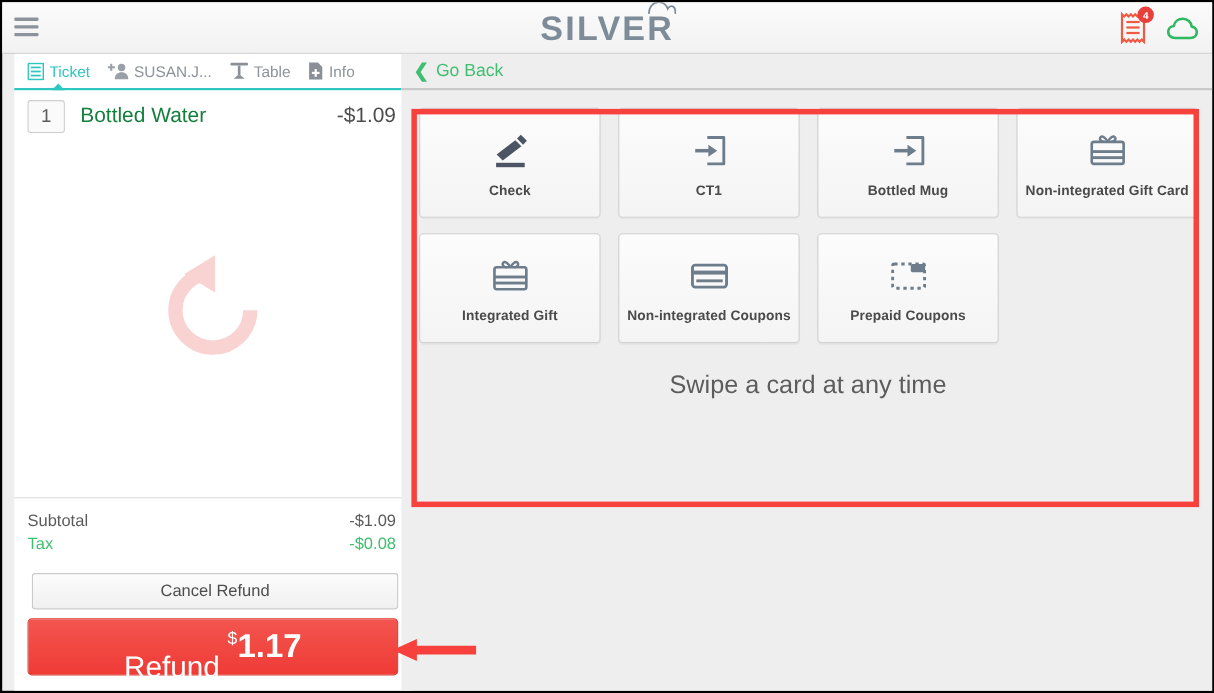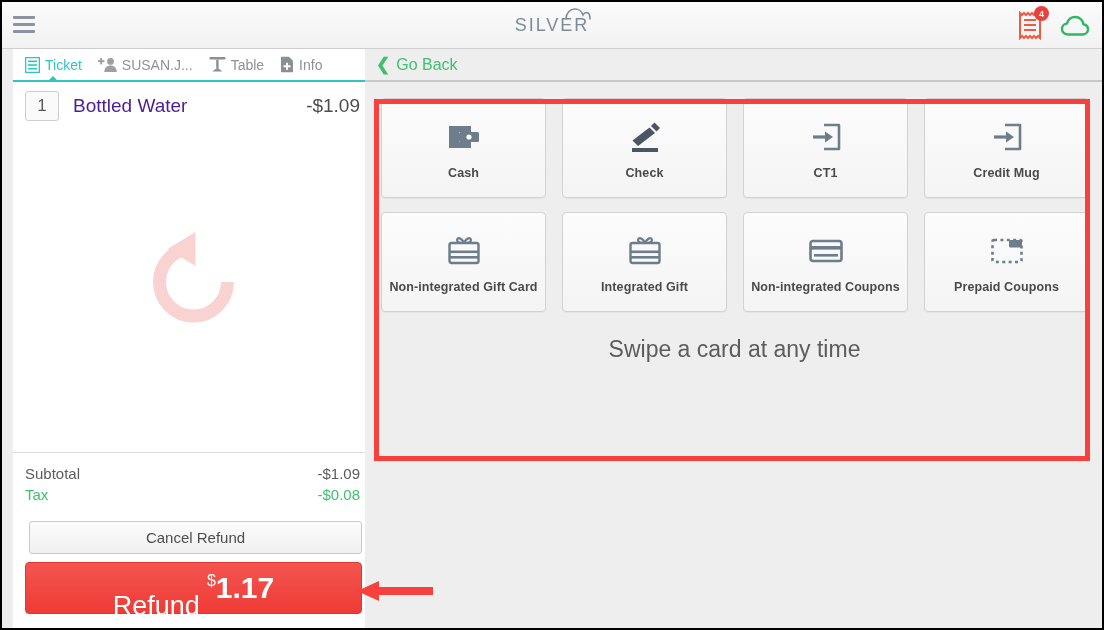--- a/index.html
+++ b/index.html
@@ -33,22 +33,22 @@
   }
   .hamburger span {
     display: block; height: 3px; width: 100%;
     background: #8c939c; border-radius: 1px;
   }
   .logo-wrap {
     position: absolute; left: 0; right: 0; top: 0; height: 47px;
     display: flex; align-items: center; justify-content: center;
   }
   .logo-text {
-    font-size: 18px; letter-spacing: 2px; color: #7e8c9a;
-    font-weight: 400; position: relative; font-family: "Liberation Sans", sans-serif;
+    font-size: 31px; letter-spacing: 2px; color: #7e8c9a;
+    font-weight: 700; position: relative; font-family: "Liberation Sans", sans-serif;
   }
   .logo-cloud {
     position: absolute; right: -2px; top: -9px;
     width: 26px; height: 14px;
   }
   .hdr-icons {
     position: absolute; right: 12px; top: 9px;
     display: flex; align-items: center; gap: 18px;
   }
   .receipt-ico { position: relative; width: 24px; height: 29px; cursor: pointer; }
@@ -91,21 +91,21 @@
   .line-item {
     display: flex; align-items: center;
     padding: 9px 14px 9px 12px;
   }
   .qty-box {
     width: 34px; height: 30px; border: 1px solid #cfcfcf;
     border-radius: 3px; background: #fafafa;
     display: flex; align-items: center; justify-content: center;
     font-size: 17px; color: #5a5a5a; flex-shrink: 0;
   }
-  .item-name { font-size: 19px; color: #4c1d95; margin-left: 14px; flex: 1; }
+  .item-name { font-size: 19px; color: #15803d; margin-left: 14px; flex: 1; }
   .item-price { font-size: 19px; color: #4d4d4d; }
   .watermark {
     position: absolute; left: 50%; top: 148px;
     transform: translateX(-50%);
     width: 105px; height: 105px; opacity: 1;
     pointer-events: none;
   }
   .totals {
     border-top: 1px solid #dddddd;
     padding: 10px 14px 6px 12px; flex-shrink: 0;
@@ -301,30 +301,20 @@
     <div class="goback-bar">
       <div class="goback">
         <span class="chev">❮</span>
         <span>Go Back</span>
       </div>
     </div>
 
     <div class="grid-area">
       <div class="pay-grid">
 
-        <div class="pay-btn">
-          <div class="pay-ico">
-            <svg width="34" height="30" viewBox="0 0 34 30">
-              <path d="M2 4 L24 4 L24 10 L12 10 L12 20 L24 20 L24 26 L2 26 Z" fill="#6d7d8c"></path>
-              <rect x="12" y="10" width="20" height="10" rx="1.5" fill="#6d7d8c"></rect>
-              <circle cx="22" cy="15" r="2.6" fill="#ffffff"></circle>
-            </svg>
-          </div>
-          <div class="pay-label">Cash</div>
-        </div>
 
         <div class="pay-btn">
           <div class="pay-ico">
             <svg width="34" height="32" viewBox="0 0 34 32">
               <path d="M26.5 1.5 L32 7 L28.5 10.5 L23 5 Z" fill="#4b5563"></path>
               <path d="M21.5 6.5 L27 12 L10 25 L4.5 19.5 Z" fill="#4b5563"></path>
               <rect x="4" y="27" width="26" height="4" fill="#4b5563"></rect>
             </svg>
           </div>
           <div class="pay-label">Check</div>
@@ -343,21 +333,21 @@
         </div>
 
         <div class="pay-btn">
           <div class="pay-ico">
             <svg width="32" height="28" viewBox="0 0 32 28">
               <path d="M14 2 L29 2 L29 26 L14 26" fill="none" stroke="#6d7d8c" stroke-width="2.6" stroke-linejoin="round"></path>
               <rect x="3" y="12.4" width="15" height="3.2" fill="#6d7d8c"></rect>
               <path d="M15 8.5 L23 14 L15 19.5 Z" fill="#6d7d8c"></path>
             </svg>
           </div>
-          <div class="pay-label">Credit Mug</div>
+          <div class="pay-label">Bottled Mug</div>
         </div>
 
         <div class="pay-btn">
           <div class="pay-ico">
             <svg width="34" height="30" viewBox="0 0 34 30">
               <path d="M14 7 C11 7 9 4.5 10.5 2.8 C12 1.2 15 3 17 7" fill="none" stroke="#6d7d8c" stroke-width="2.2"></path>
               <path d="M20 7 C23 7 25 4.5 23.5 2.8 C22 1.2 19 3 17 7" fill="none" stroke="#6d7d8c" stroke-width="2.2"></path>
               <rect x="2.5" y="7" width="29" height="20" rx="2" fill="none" stroke="#6d7d8c" stroke-width="2.4"></rect>
               <rect x="2.5" y="14.5" width="29" height="2.6" fill="#6d7d8c"></rect>
               <rect x="2.5" y="20" width="29" height="2.6" fill="#6d7d8c"></rect>

